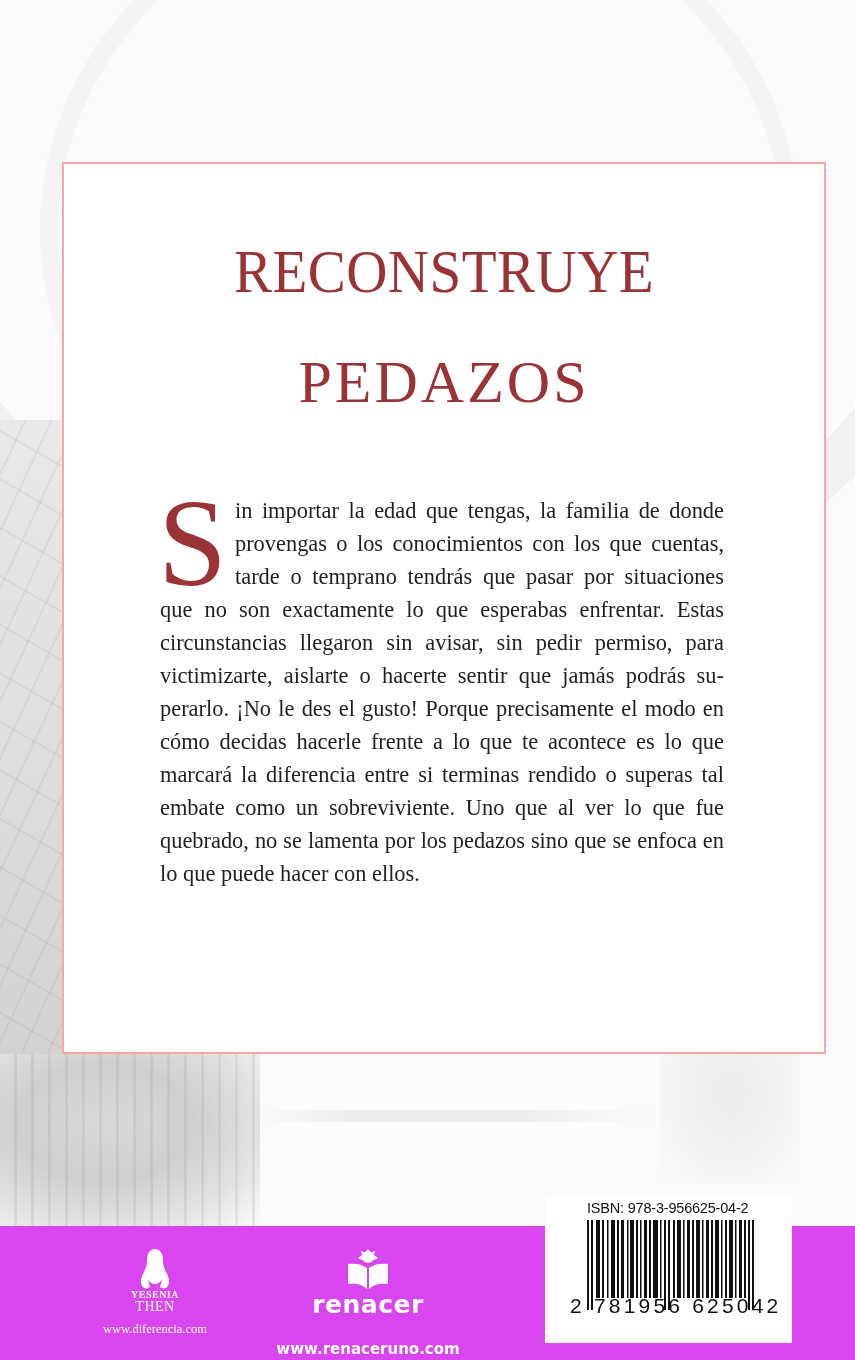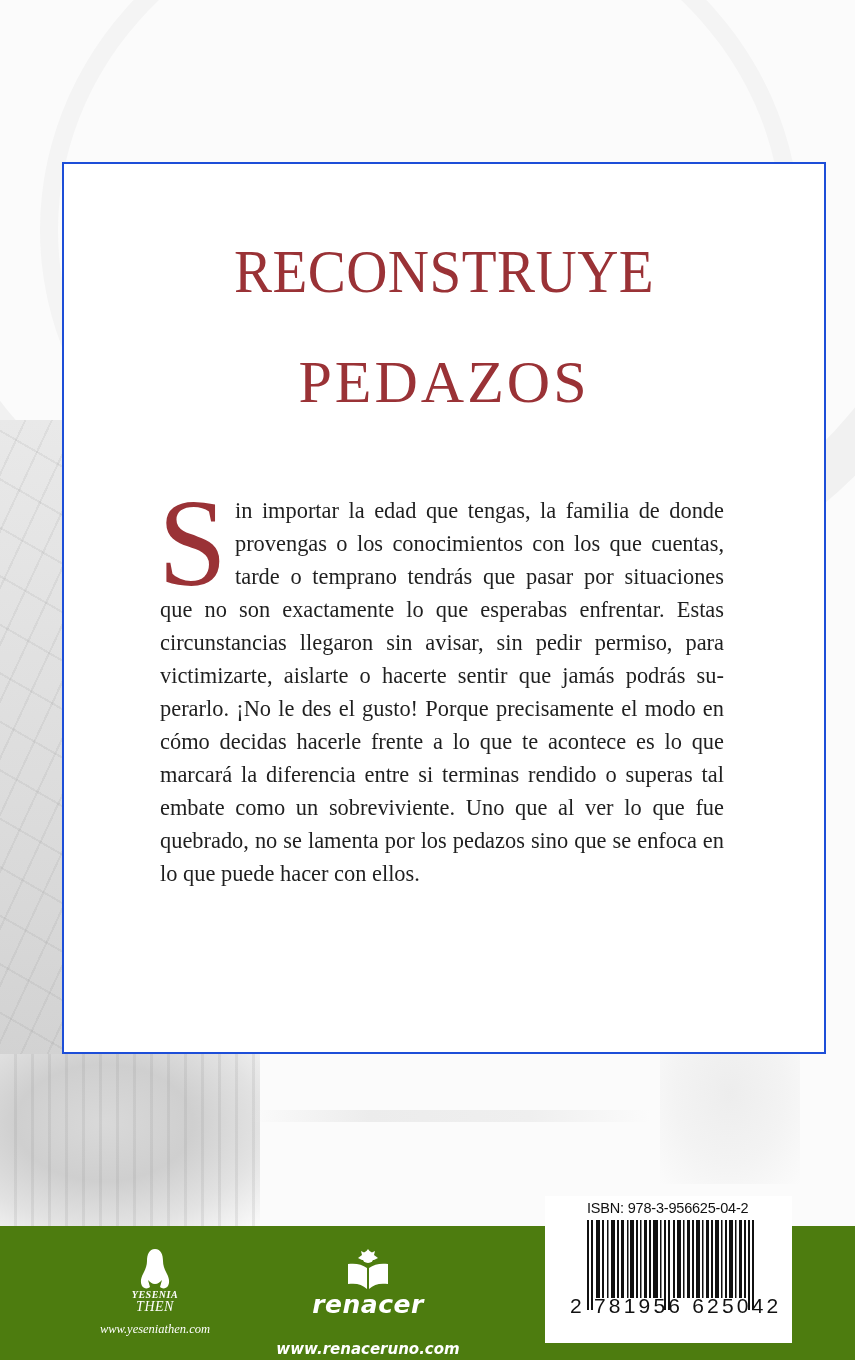--- a/index.html
+++ b/index.html
@@ -35,21 +35,21 @@
       background: radial-gradient(ellipse at 50% 30%, #ededed 0%, #f3f3f3 55%, rgba(250,250,250,0) 100%);
     }
     .bg-ledge {
       position: absolute; left: 250px; top: 1110px; width: 400px; height: 12px;
       background: linear-gradient(90deg, rgba(230,230,230,0), #ececec 30%, #efefef 70%, rgba(240,240,240,0));
     }
 
     
     .panel {
       position: absolute; left: 62px; top: 162px; width: 764px; height: 892px;
-      background: #ffffff; border: 2px solid #1d4ed8; box-sizing: border-box;
+      background: #ffffff; border: 2px solid #fca5a5; box-sizing: border-box;
     }
     .title {
       position: absolute; left: 0; right: 0; text-align: center; color: #9a3236;
       margin: 0; font-weight: normal; letter-spacing: 0.5px;
     }
     .title-top { top: 72px; font-size: 62px; line-height: 70px; transform: scaleX(0.92); }
     .title-mid {
       top: 140px; font-size: 27px; line-height: 30px; font-style: italic; color: #2a2a2a;
     }
     .title-bottom { top: 168px; font-size: 60px; line-height: 100px; letter-spacing: 3px; }
@@ -62,22 +62,21 @@
     .para1 { top: 308px; }
     .para2 { top: 680px; text-indent: 44px; }
     .dropcap {
       float: left; font-size: 124px; line-height: 92px; color: #9a3236;
       margin: 4px 8px -6px -2px; height: 100px;
     }
 
     
     .footer {
       position: absolute; left: 0; top: 1226px; width: 855px; height: 134px;
-      background: #4d7c0f;
-      font-style: italic;
+      background: #d946ef;
     }
     .brand {
       position: absolute; top: 22px; width: 200px; text-align: center; color: #ffffff;
     }
     .brand-yt { left: 55px; }
     .brand-rn { left: 268px; }
     .silhouette { display: block; margin: 0 auto; }
     .yt-name1 {
       font-size: 10px; line-height: 10px; font-weight: bold; letter-spacing: .5px; margin-top: 0;
     }
@@ -125,21 +124,21 @@
 
 </div>
 
 <div class="footer">
   <div class="brand brand-yt">
     <svg class="silhouette" width="34" height="42" viewBox="0 0 34 42">
       <path d="M17 1 C11 1 9 7 9 13 C9 18 7 22 5 26 C3 30 2 34 4 38 C6 41 10 41 12 39 L10 32 C12 34 14 36 17 36 C20 36 22 34 24 32 L22 39 C24 41 28 41 30 38 C32 34 31 30 29 26 C27 22 25 18 25 13 C25 7 23 1 17 1 Z" fill="#ffffff"></path>
     </svg>
     <div class="yt-name1">YESENIA</div>
     <div class="yt-name2">THEN</div>
-    <div class="yt-url">www.yeseniathen.com</div>
+    <div class="yt-url">www.diferencia.com</div>
   </div>
 
   <div class="brand brand-rn">
     <svg class="silhouette" width="48" height="42" viewBox="0 0 48 42">
       <g fill="#ffffff">
         <circle cx="24" cy="9" r="6"></circle>
         <path d="M14 10 L18 7 L17 3 L21 5 L24 1 L27 5 L31 3 L30 7 L34 10 L30 12 L18 12 Z"></path>
         <path d="M4 16 L4 36 C12 35 18 36 23 41 L23 20 C18 16 11 15 4 16 Z"></path>
         <path d="M44 16 L44 36 C36 35 30 36 25 41 L25 20 C30 16 37 15 44 16 Z"></path>
       </g>

